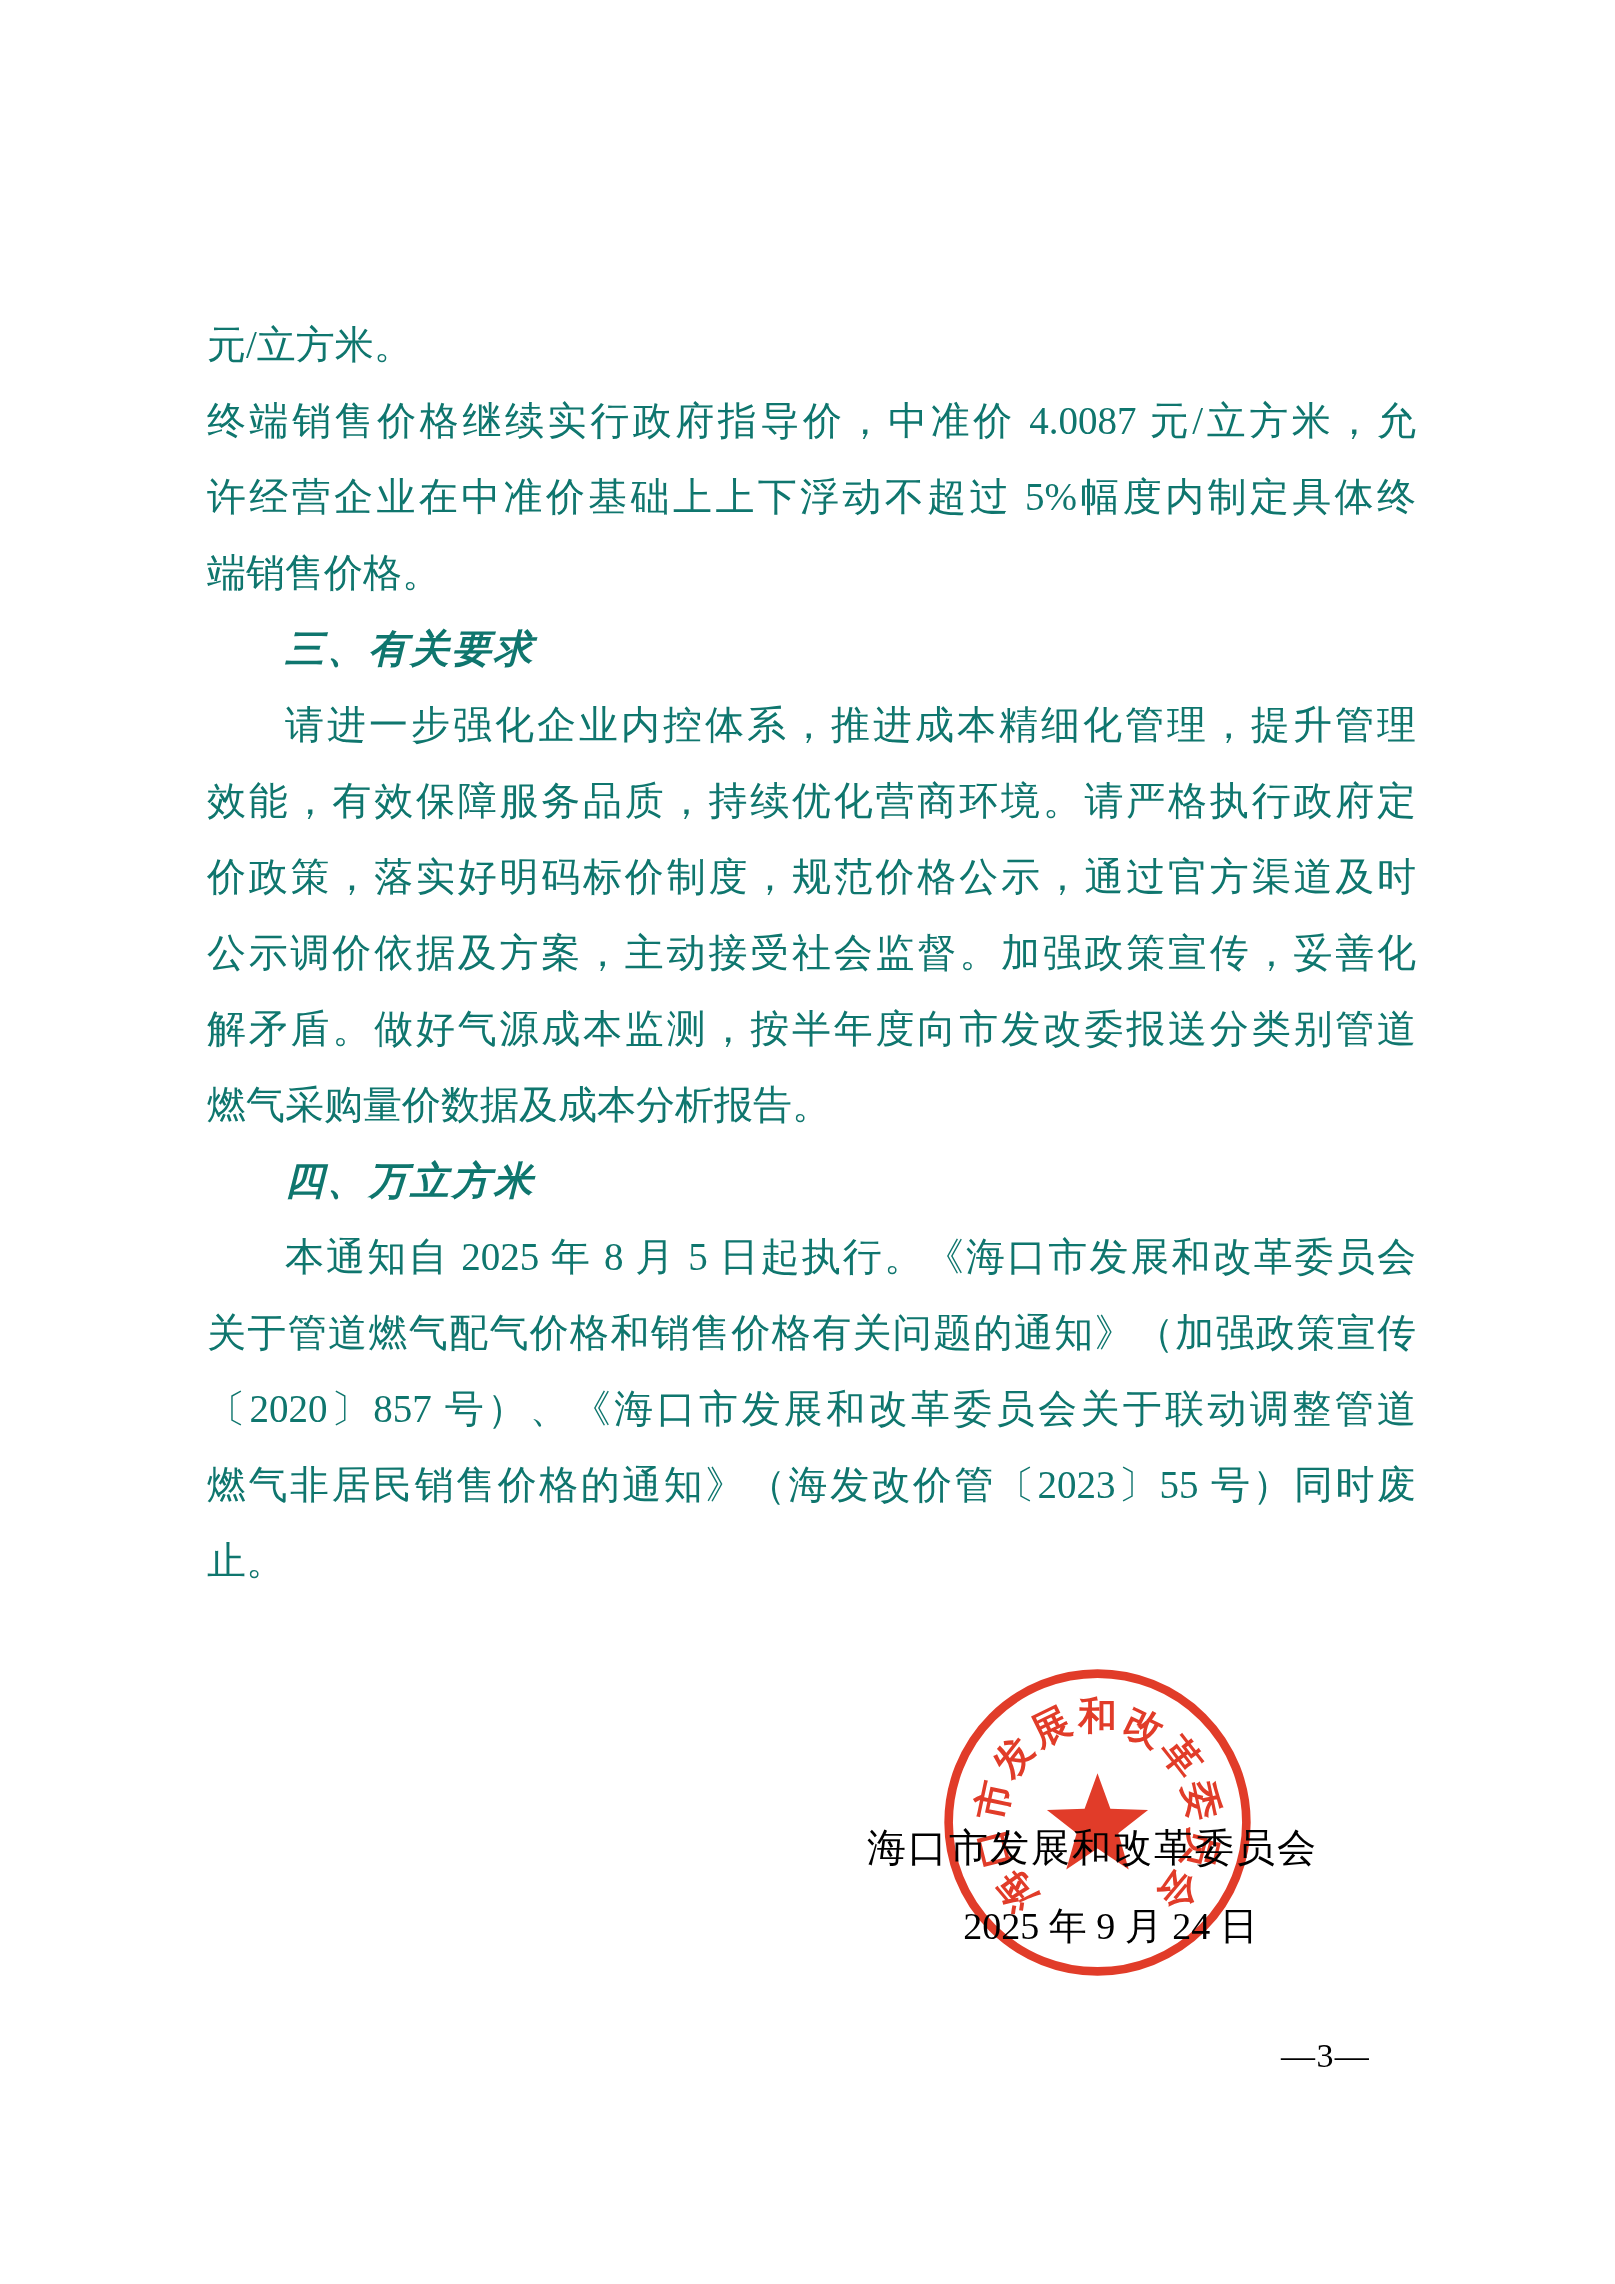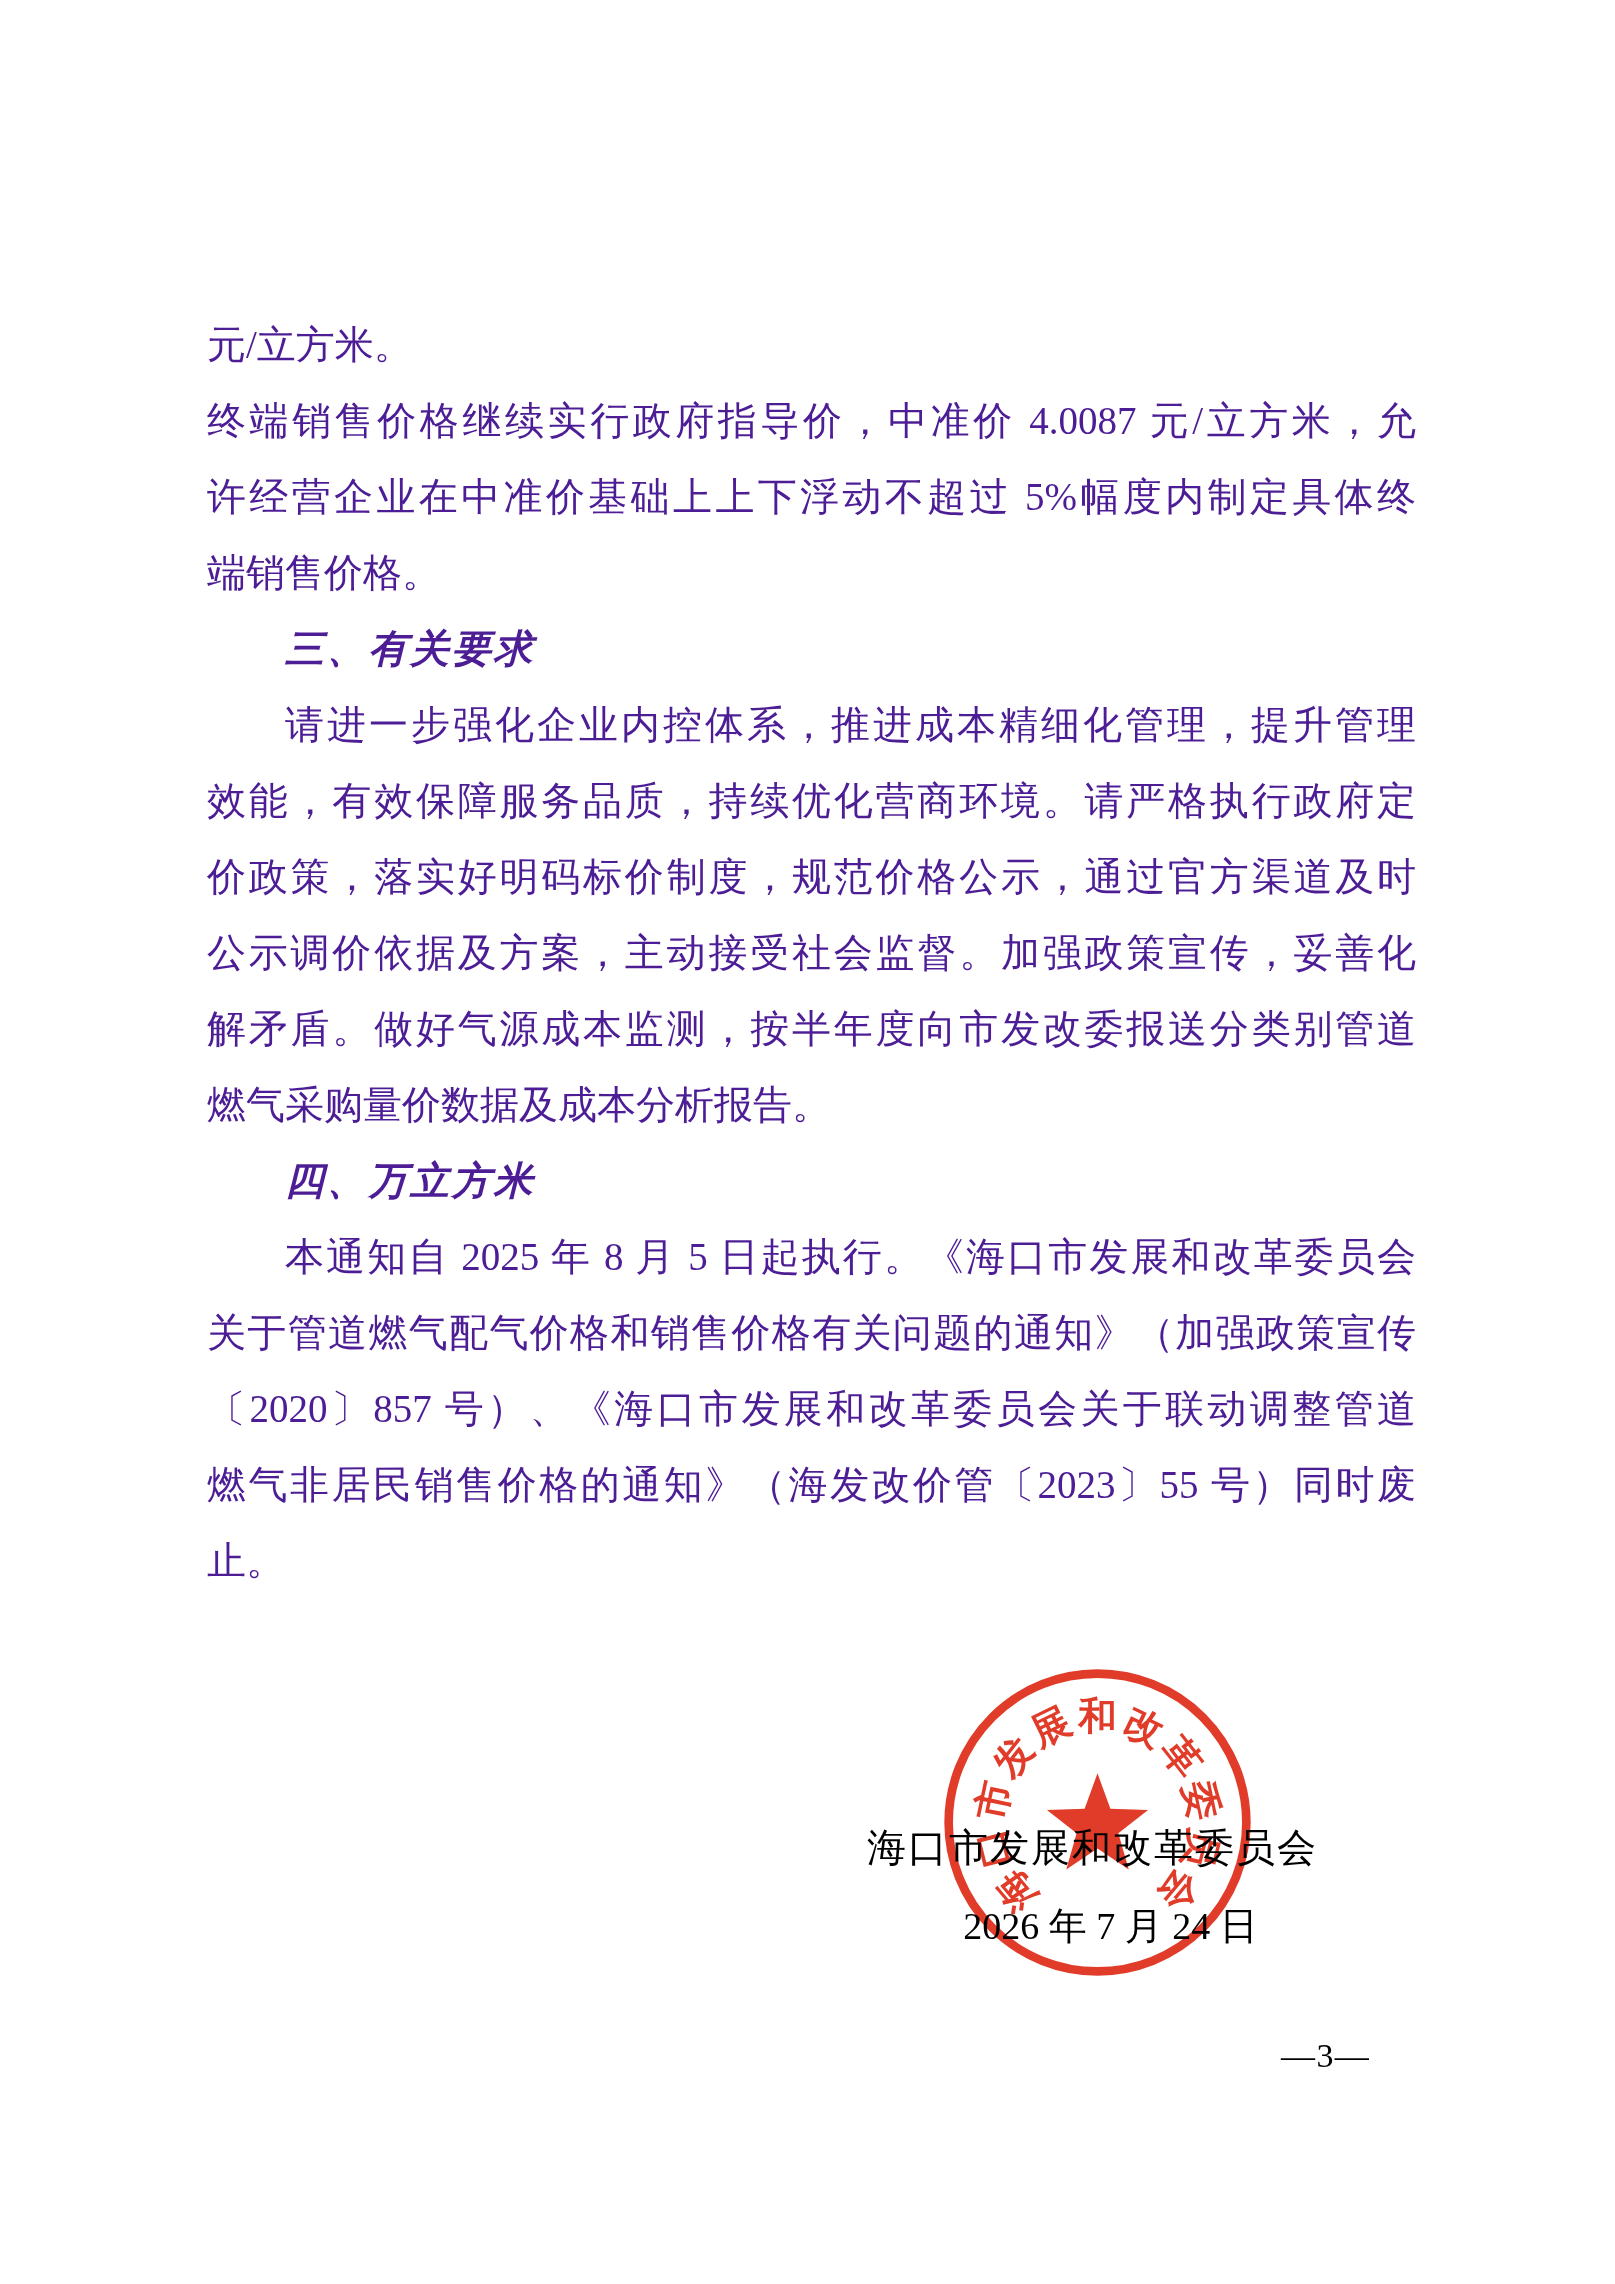--- a/index.html
+++ b/index.html
@@ -20,21 +20,21 @@
     inset: 0;
   }
   
   .body-text {
     position: absolute;
     left: 207px;
     top: 307px;
     width: 1209px;
     font-size: 39px;
     line-height: 76px;
-    color: #4c1d95;
+    color: #0f766e;
   }
   .line {
     height: 76px;
     text-align: left;
   }
   .line.fill {
     text-align: justify;
     text-align-last: justify;
     text-justify: inter-character;
   }
@@ -140,18 +140,18 @@
         <text class="seal-char" transform="rotate(0 240 240) translate(240 80)">和</text>
         <text class="seal-char" transform="rotate(26 240 240) translate(240 80)">改</text>
         <text class="seal-char" transform="rotate(52 240 240) translate(240 80)">革</text>
         <text class="seal-char" transform="rotate(78 240 240) translate(240 80)">委</text>
         <text class="seal-char" transform="rotate(104 240 240) translate(240 80)">员</text>
         <text class="seal-char" transform="rotate(130 240 240) translate(240 80)">会</text>
       </g>
   </svg>
 
   <div class="signature-agency">海口市发展和改革委员会</div>
-  <div class="signature-date">2026 年 7 月 24 日</div>
+  <div class="signature-date">2025 年 9 月 24 日</div>
 
   <div class="page-number">—3—</div>
 
 </div>
 
 
 </body></html>

